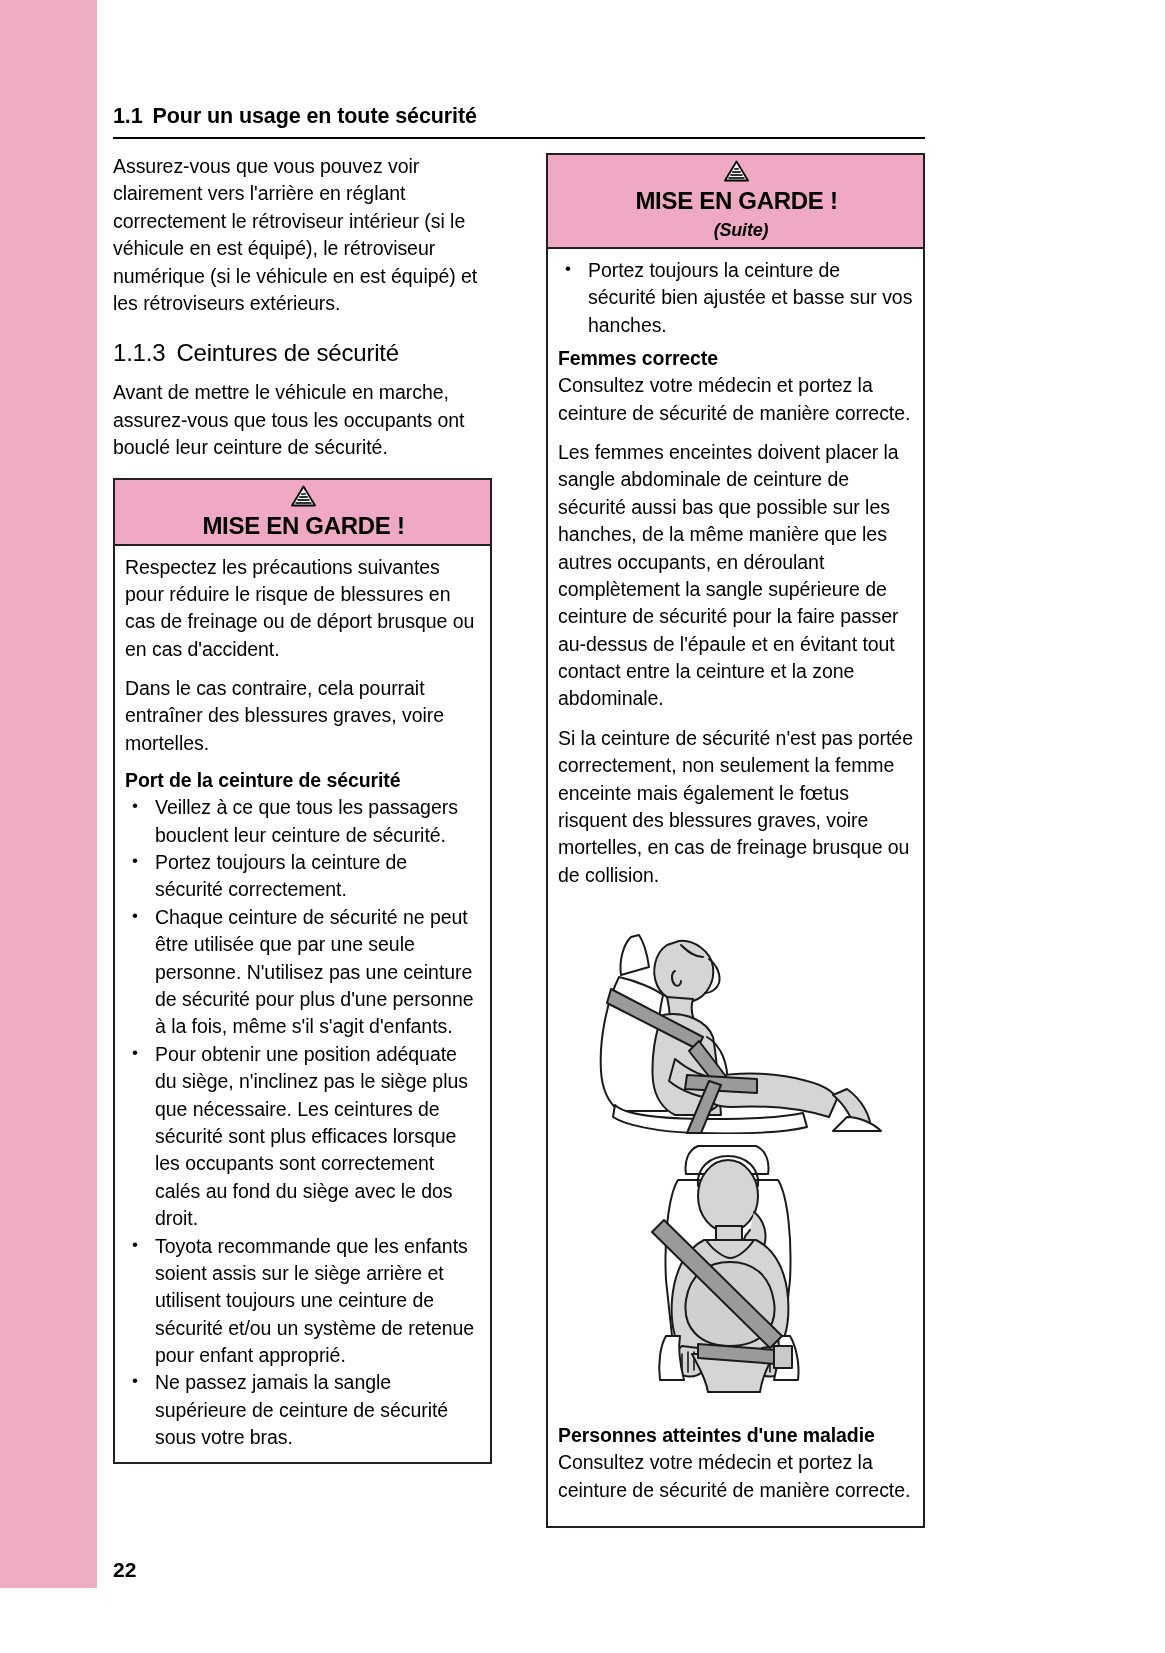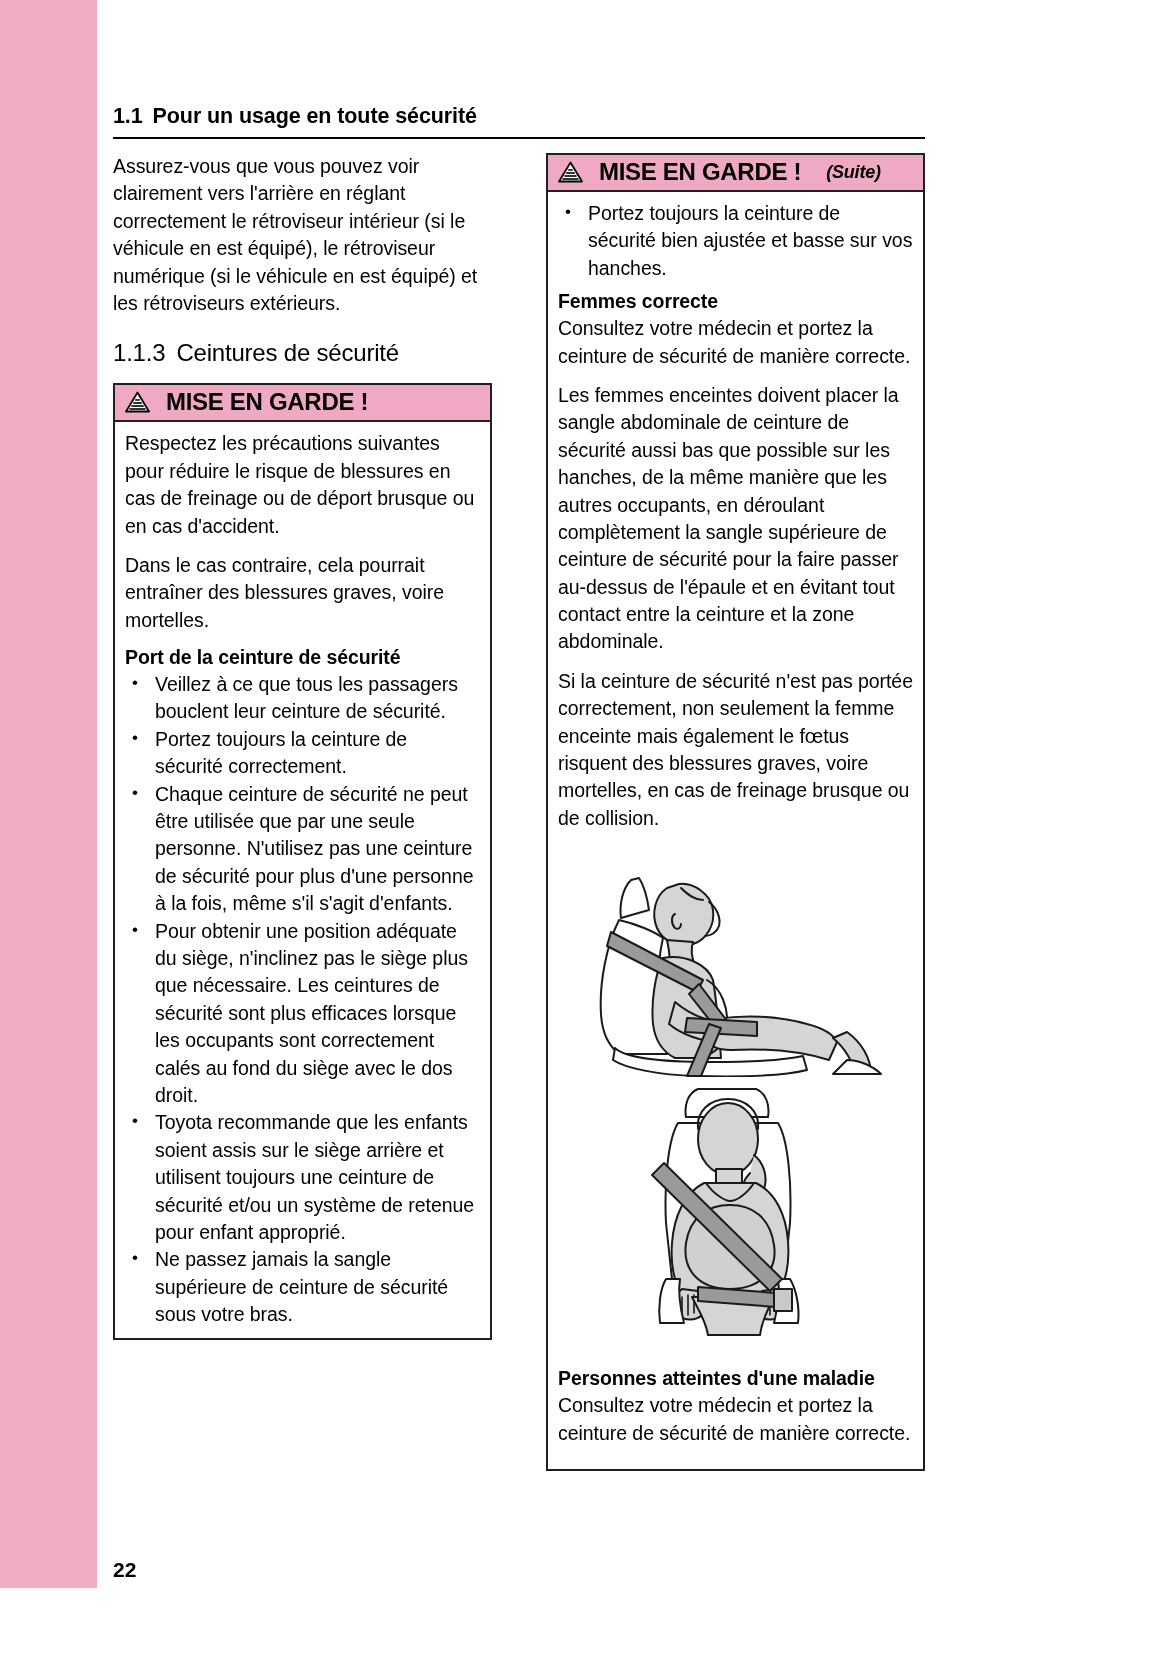--- a/index.html
+++ b/index.html
@@ -91,21 +91,22 @@
     border: 2.4px solid #231f20;
     margin-top: 16px;
     background: #fff;
   }
   .warnbox-head {
     background: #f0a9c4;
     border-bottom: 2.4px solid #231f20;
     padding: 5px 8px 6px 10px;
     display: flex;
     align-items: center;
-    gap: 16px;
+    gap: 7px;
+    flex-direction: column;
   }
   .warn-icon {
     width: 25px;
     height: 22px;
     flex: 0 0 auto;
     display: block;
   }
   .warnbox-title {
     font-size: 24px;
     font-weight: bold;
@@ -181,20 +182,21 @@
 
       <div class="col">
 
 
         <p class="body">Assurez-vous que vous pouvez voir clairement vers l'arrière en réglant correctement le rétroviseur intérieur (si le véhicule en est équipé), le rétroviseur numérique (si le véhicule en est équipé) et les rétroviseurs extérieurs.</p>
 
         <h2 class="section">
           <span class="num">1.1.3</span><span>Ceintures de sécurité</span>
         </h2>
 
+        <p class="body">Avant de mettre le véhicule en marche, assurez-vous que tous les occupants ont bouclé leur ceinture de sécurité.</p>
 
         <div class="warnbox">
           <div class="warnbox-head">
             <svg class="warn-icon" viewBox="0 0 25 22">
               <polygon points="12.5,1.5 24,20.5 1,20.5" fill="#ffffff" stroke="#000000" stroke-width="1.8" stroke-linejoin="round"></polygon>
               <rect x="8.2" y="11.2" width="8.6" height="1.6" fill="#000000"></rect>
               <rect x="6.4" y="14.2" width="12.2" height="1.6" fill="#000000"></rect>
               <rect x="4.5" y="17.2" width="16" height="1.6" fill="#000000"></rect>
               <rect x="10.2" y="8.2" width="4.6" height="1.5" fill="#000000"></rect>
             </svg>

